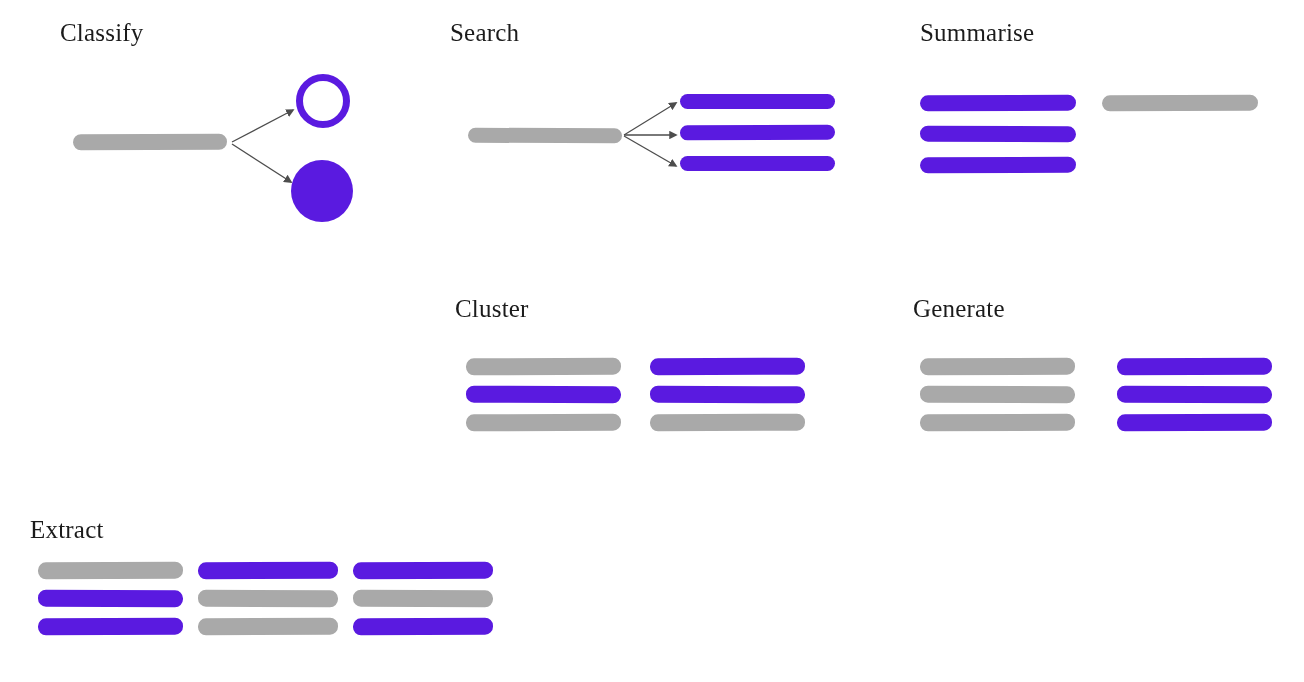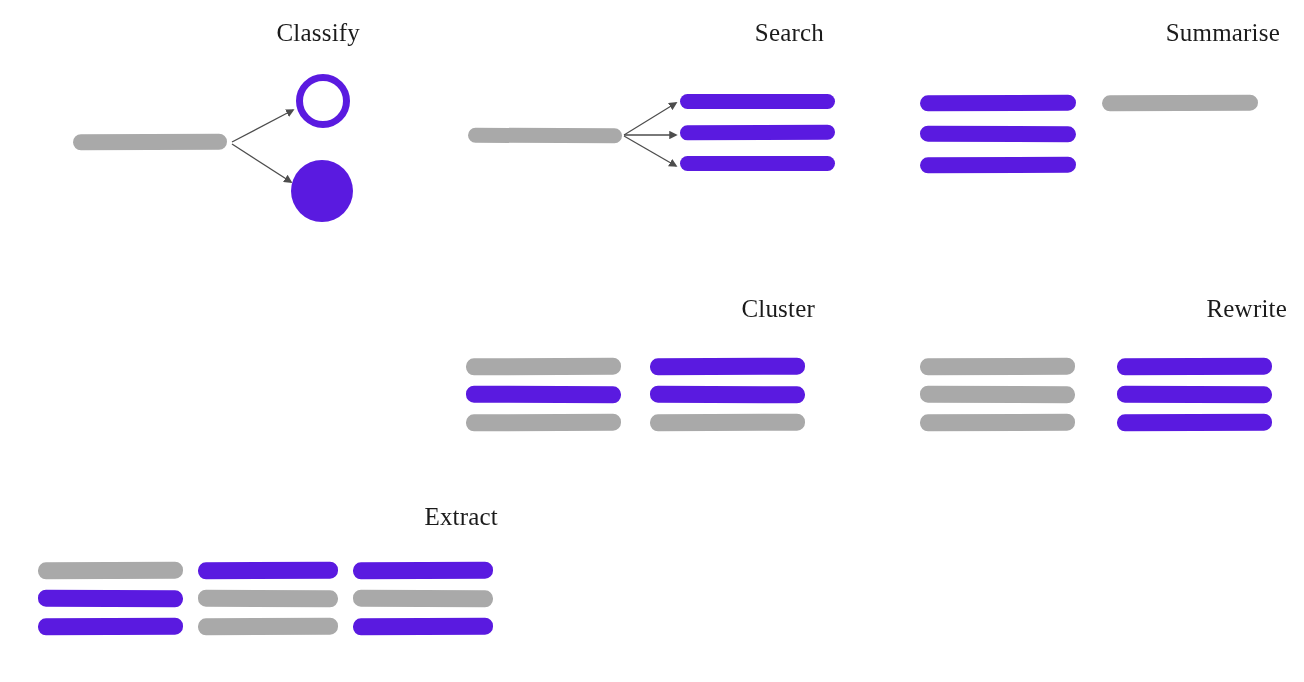--- a/index.html
+++ b/index.html
@@ -17,21 +17,21 @@
     height: 682px;
     background: var(--bg);
     overflow: hidden;
     font-family: "Liberation Serif", "DejaVu Serif", serif;
   }
   .panel { position: absolute; }
   .title {
     position: absolute;
     top: 5px; left: 0; right: 0;
     margin: 0;
-    text-align: right;
+    text-align: left;
     font-size: 25px;
     font-weight: 400;
     color: var(--title);
     letter-spacing: 0.2px;
   }
   .bar {
     border-radius: 8px;
     width: 155px;
     height: 16px;
   }
@@ -73,21 +73,21 @@
   .p-generate .cols { left: 10px; top: 68px; gap: 7px; }
   .p-cluster { left: 455px; top: 290px; width: 360px; height: 160px; }
   .p-cluster .cols { left: 11px; top: 68px; gap: 29px; }
   .p-rewrite { left: 913px; top: 290px; width: 374px; height: 160px; }
   .p-rewrite .cols { left: 7px; top: 68px; gap: 42px; }
   .p-generate .bar-col, .p-cluster .bar-col, .p-rewrite .bar-col { gap: 11px; }
   .p-generate .bar, .p-cluster .bar, .p-rewrite .bar { width: 155px; height: 17px; }
 
   
   .p-extract { left: 30px; top: 498px; width: 468px; height: 160px; }
-  .p-extract .title { top: 5px; }
+  .p-extract .title { top: 18px; }
   .p-extract .cols { left: 8px; top: 64px; gap: 15px; }
   .p-extract .bar-col { gap: 11px; }
   .p-extract .bar { width: 140px; height: 17px; }
   .p-extract .bar-col:first-child .bar { width: 145px; }
 </style>
 </head>
 <body>
 
 <div class="canvas">
 
@@ -152,21 +152,21 @@
         </div>
         <div class="bar-col">
           <div class="bar purple"></div>
           <div class="bar purple"></div>
           <div class="bar gray"></div>
         </div>
       </div>
   </section>
 
   <section class="panel p-rewrite">
-    <h2 class="title">Rewrite</h2>
+    <h2 class="title">Generate</h2>
     <div class="cols">
         <div class="bar-col">
           <div class="bar gray"></div>
           <div class="bar gray"></div>
           <div class="bar gray"></div>
         </div>
         <div class="bar-col">
           <div class="bar purple"></div>
           <div class="bar purple"></div>
           <div class="bar purple"></div>

